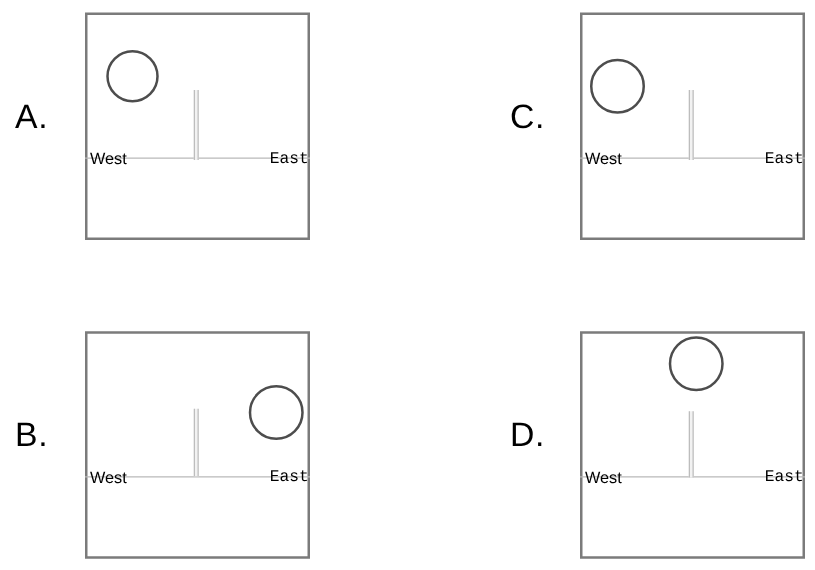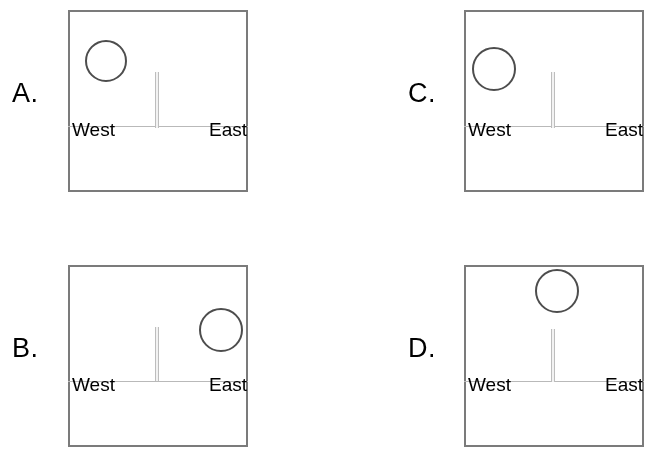--- a/index.html
+++ b/index.html
@@ -63,27 +63,27 @@
     position: absolute;
     box-sizing: border-box;
     border: 2px solid #4d4d4d;
     border-radius: 50%;
     background: transparent;
   }
 
   .dir-label {
     position: absolute;
     font-family: "Liberation Sans", sans-serif;
-    font-size: 19px;
+    font-size: 13px;
     color: #000000;
     line-height: 1;
     white-space: nowrap;
   }
   .dir-west { text-align: left; }
-  .dir-east { text-align: right; }
+  .dir-east { text-align: right; font-family: Liberation Mono, monospace; }
 </style>
 </head>
 <body>
 
 <div id="stage">
     <div class="panel">
       <div class="panel-label" style="left: 12px; top: 80px;">A.</div>
       <div class="panel-box" style="left: 68px; top: 10px; width: 180px; height: 182px; border-color: rgb(123, 123, 123);"></div>
       <div class="ground-line" style="left: 68px; top: 126px; width: 180px; background: rgb(185, 185, 185);"></div>
       <div class="pole" style="left: 155px; top: 72px; height: 56px;"></div>

